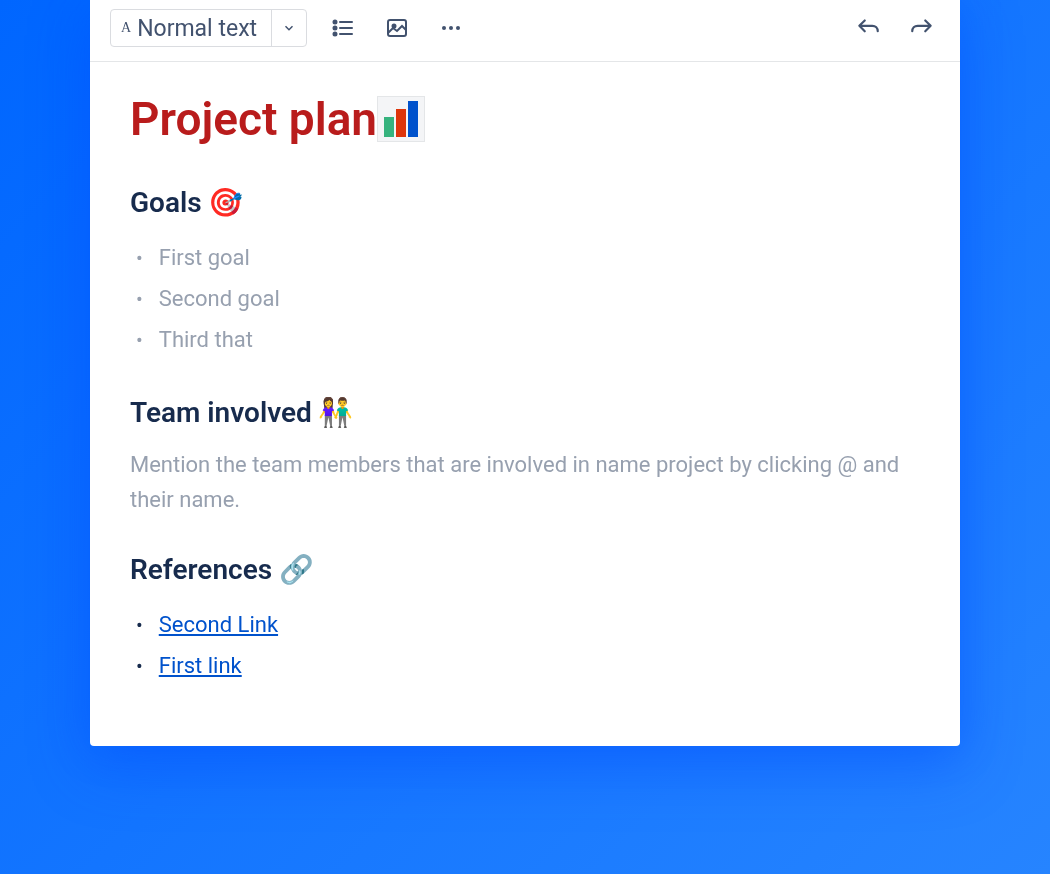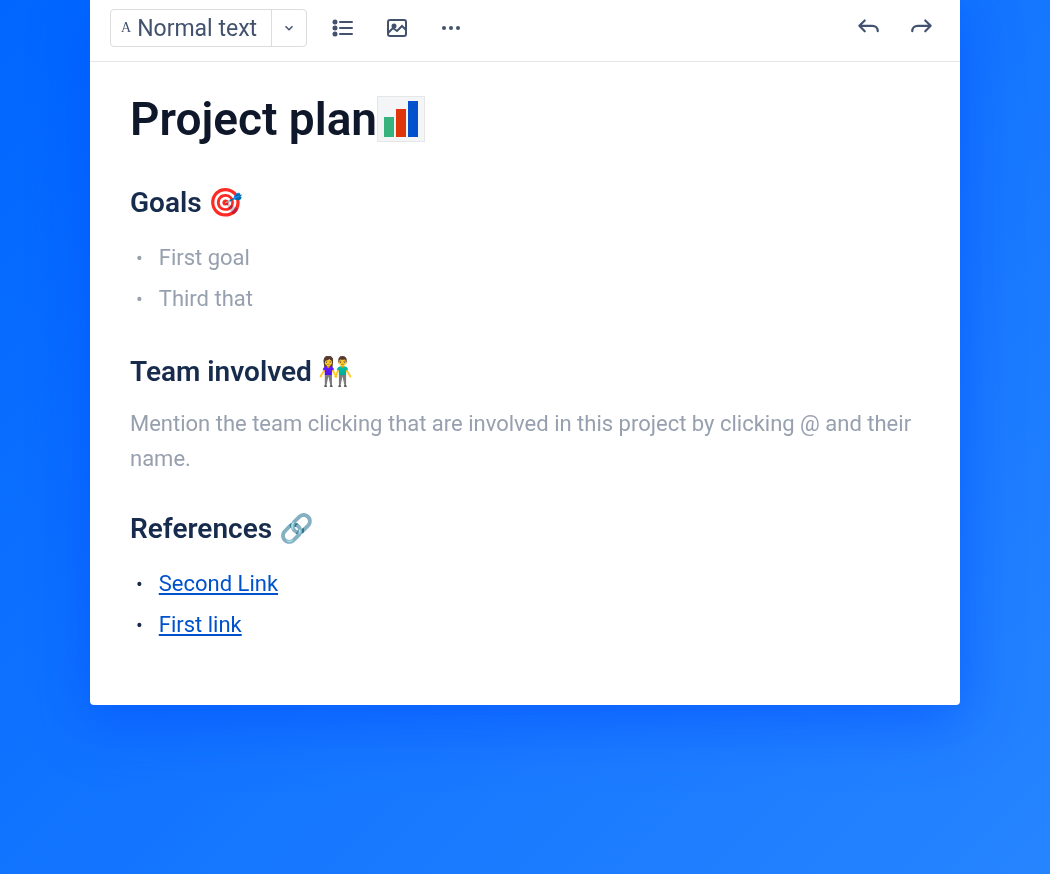--- a/index.html
+++ b/index.html
@@ -73,21 +73,21 @@
     }
     .toolbar-spacer {
       flex: 1;
     }
     .content {
       padding: 30px 40px 60px 40px;
     }
     .page-title {
       font-size: 46px;
       font-weight: 600;
-      color: #0f172a;
+      color: #b91c1c;
       margin-bottom: 40px;
       display: flex;
       align-items: center;
     }
     .page-title-emoji {
       display: inline-flex;
       align-items: flex-end;
       gap: 2px;
       background: #f4f5f7;
       padding: 4px 6px;
@@ -214,26 +214,29 @@
         <span class="bar bar-blue"></span>
       </span>
     </h1>
 
     <h2 class="section-heading">Goals 🎯</h2>
     <ul class="bullet-list">
       <li>
           <span>First goal</span>
         </li>
       <li>
+          <span>Second goal</span>
+        </li>
+      <li>
           <span>Third that</span>
         </li>
     </ul>
 
     <h2 class="section-heading">Team involved 👫</h2>
-    <p class="placeholder-text">Mention the team clicking that are involved in this project by clicking @ and their name.</p>
+    <p class="placeholder-text">Mention the team members that are involved in name project by clicking @ and their name.</p>
 
     <h2 class="section-heading">References 🔗</h2>
     <ul class="bullet-list bullet-list-dark">
       <li>
           <span class="link-item">Second Link</span>
         </li>
       <li>
           <span class="link-item">First link</span>
         </li>
     </ul>

